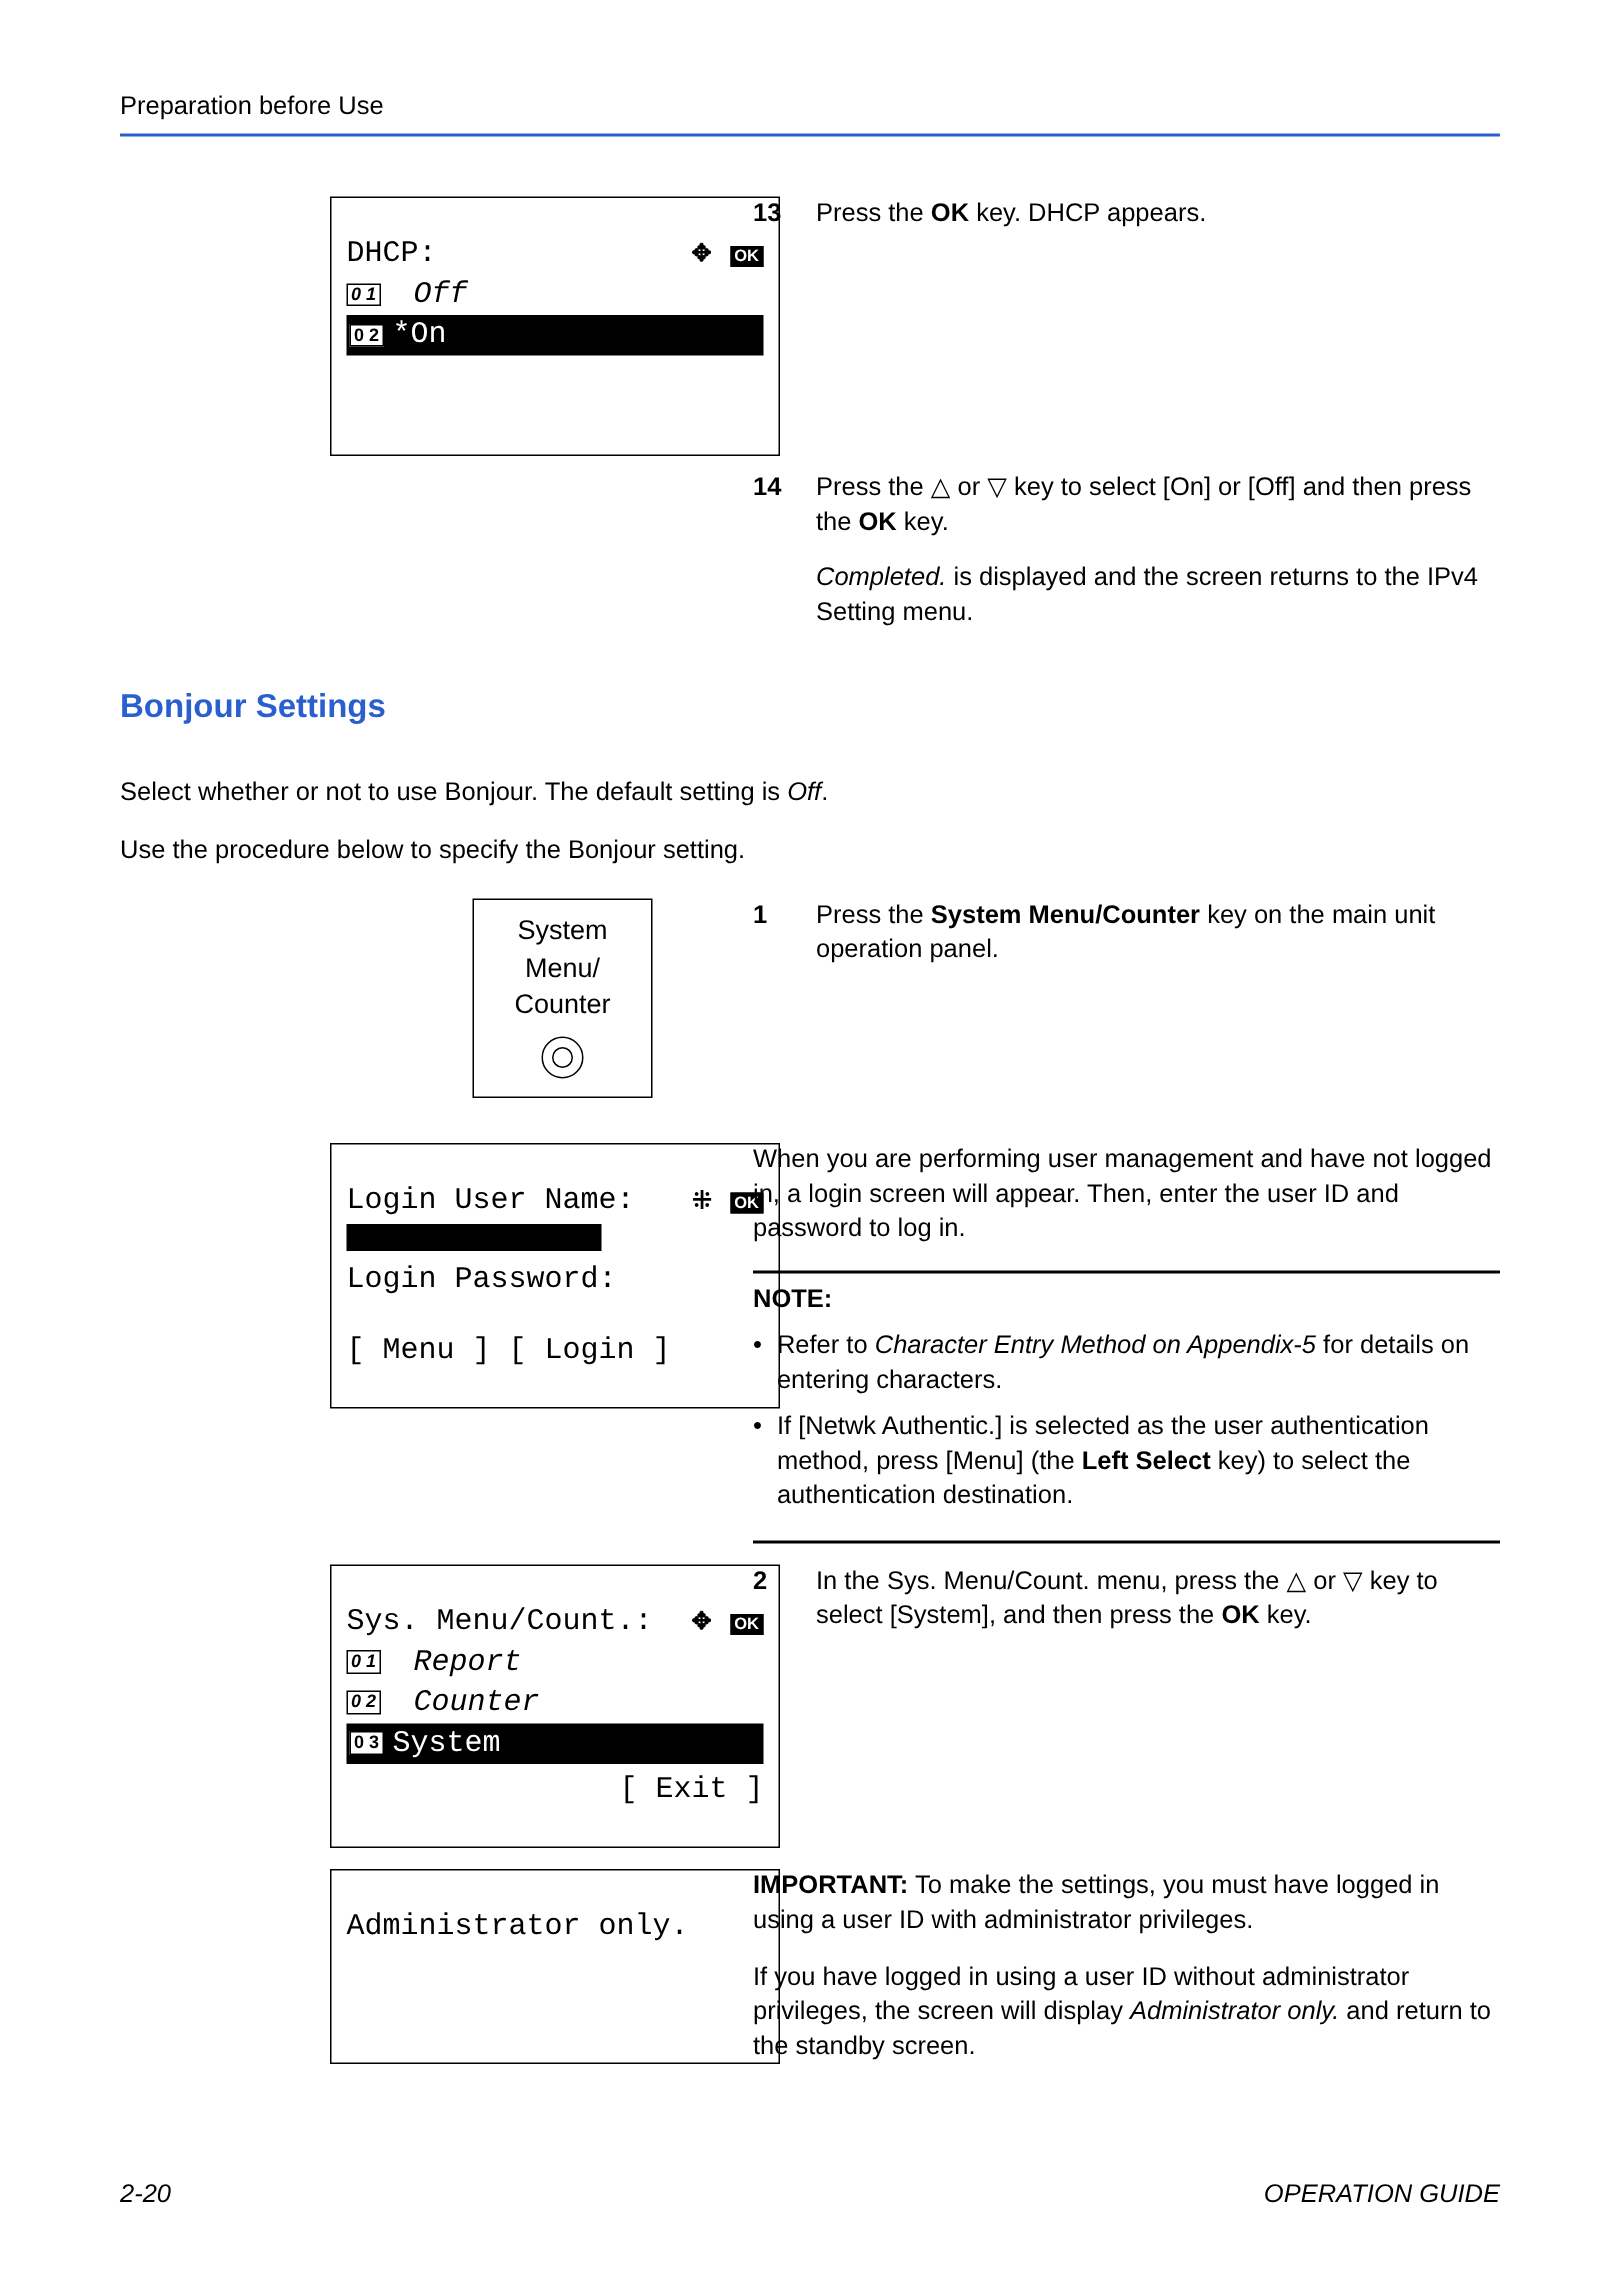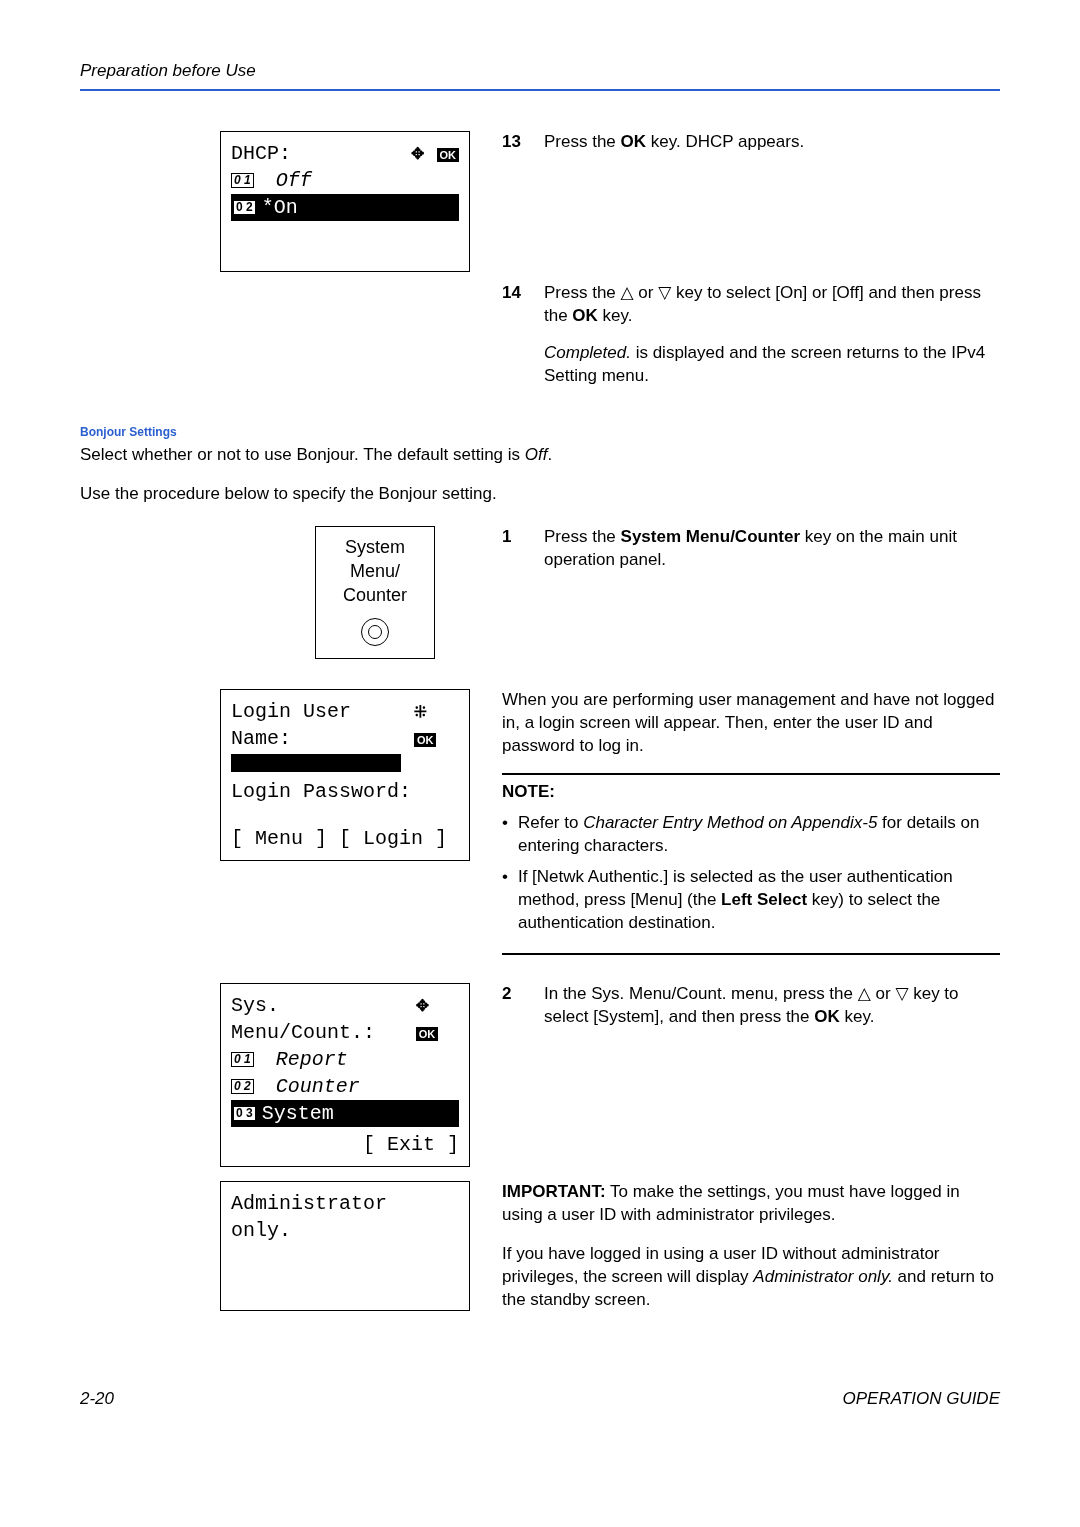--- a/index.html
+++ b/index.html
@@ -6,36 +6,35 @@
   body {
     font-family: Arial, Helvetica, sans-serif;
     background: #fff;
     width: 1080px;
     margin: 0 auto;
     padding: 60px 80px 50px 80px;
     font-size: 17px;
     line-height: 1.35;
   }
   .header-line {
-    font-style: italic;
     font-size: 17px;
     padding-bottom: 6px;
     border-bottom: 2px solid #2a5fd0;
     margin-bottom: 40px;
   }
   .two-col { display: flex; gap: 32px; margin-bottom: 10px; }
   .left { width: 250px; flex-shrink: 0; margin-left: 140px; }
   .right { flex: 1; }
   .lcd {
     border: 1.5px solid #000;
-    padding: 8px 10px;
+    padding: 24px 10px;
     font-family: "Courier New", monospace;
     font-size: 20px;
     line-height: 1.35;
-    width: 250px;
+    width: 300px;
     min-height: 130px;
   }
   .lcd-row { display: flex; align-items: center; gap: 18px; font-style: italic; }
   .numbox {
     border: 1.5px solid #000;
     font-size: 12px;
     font-family: Arial, sans-serif;
     font-weight: bold;
     padding: 0 2px;
     line-height: 1.1;
@@ -59,24 +58,24 @@
   .num-item { display: flex; gap: 14px; margin-bottom: 16px; }
   .num-item .n {
     font-family: Arial, sans-serif;
     font-weight: bold;
     font-size: 17px;
     min-width: 28px;
   }
   .num-item .t { flex: 1; }
   .italic { font-style: italic; text-align: right; }
   .bold { font-weight: bold; }
-  .section-blue { color: #2a5fd0; font-weight: bold; font-size: 12px; margin: 20px 0 4px 0; }
+  .section-blue { color: #2a5fd0; font-weight: bold; font-size: 22px; margin: 20px 0 32px 0; }
   .para { margin-bottom: 16px; }
   .note-head { font-weight: bold; border-top: 2px solid #000; padding-top: 6px; margin-bottom: 8px; }
-  .note-foot { border-bottom: 2px solid #000; padding-bottom: 10px; margin-bottom: 18px; }
+  .note-foot { border-bottom: 2px solid #000; padding-bottom: 10px; margin-bottom: 4px; }
   ul.bullets { list-style: none; padding-left: 0; }
   ul.bullets li { display: flex; gap: 10px; margin-bottom: 8px; }
   ul.bullets li::before { content: "•"; }
   .button-panel {
     border: 1.5px solid #000;
     width: 120px;
     margin: 0 auto 10px auto;
     text-align: center;
     padding: 8px 4px 12px 4px;
     font-size: 18px;

